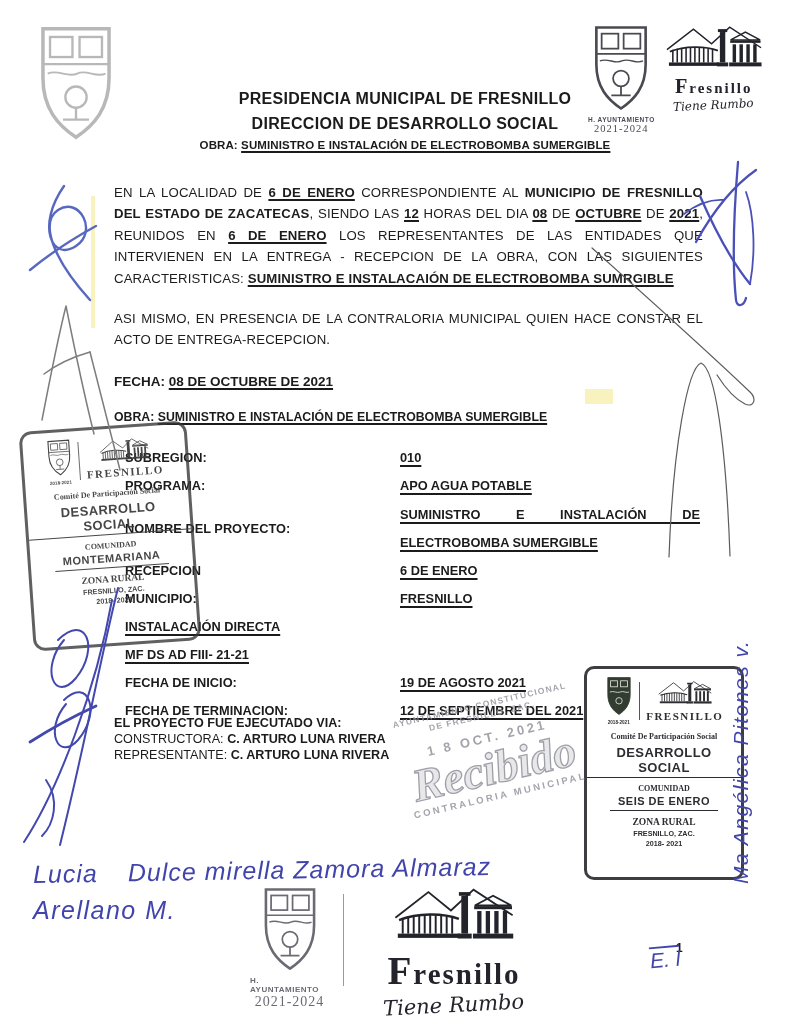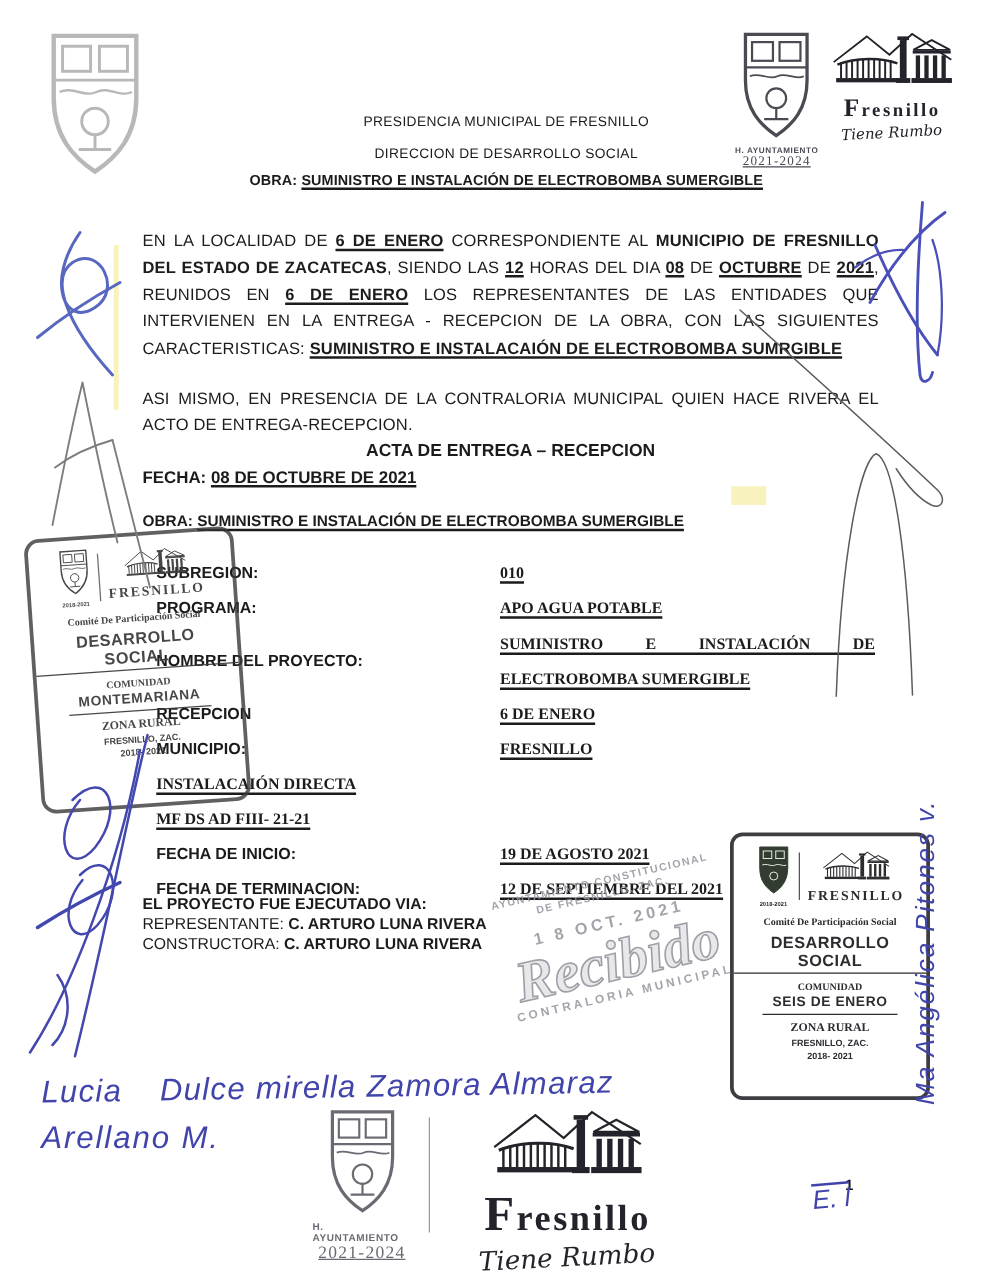--- a/index.html
+++ b/index.html
@@ -4,36 +4,36 @@
 <style>
   html,body{margin:0;padding:0;background:#e8e8e8;}
   #page{position:relative;width:789px;height:1024px;background:#ffffff;overflow:hidden;
         font-family:"Liberation Sans",sans-serif;color:#1b1b1b;}
   .abs{position:absolute;}
   
   .b{font-weight:700;}
   .u{text-decoration:underline;text-decoration-thickness:1.5px;text-underline-offset:2px;}
   
   #doc-title{left:168px;top:86px;width:474px;text-align:center;z-index:10;}
-  .title-main{font-size:11px;font-weight:400;letter-spacing:.3px;line-height:25px;}
+  .title-main{font-size:16px;font-weight:700;letter-spacing:.3px;line-height:25px;}
   .title-obra{font-size:11.5px;font-weight:700;margin-top:3px;letter-spacing:.1px;}
   
   .para{font-size:13.2px;line-height:21.4px;text-align:justify;color:#1c1c1c;z-index:10;letter-spacing:.15px;}
   #para1{left:114px;top:182px;width:589px;}
   #para2{left:114px;top:308px;width:589px;}
   #acta-title{left:114px;top:352px;width:589px;text-align:center;font-weight:700;font-size:14px;z-index:10;}
   #fecha-line{left:114px;top:374px;width:589px;font-weight:700;font-size:13.5px;z-index:10;}
   #obra-line{left:114px;top:410px;width:589px;font-weight:700;font-size:12.3px;z-index:10;}
   
   #details{left:125px;top:444px;width:577px;z-index:10;}
   .drow{display:flex;align-items:flex-start;min-height:28px;}
   .drow.tall{align-items:center;min-height:57px;}
   .dlabel{width:275px;font-weight:700;font-size:12.8px;line-height:28px;flex:none;}
   .dvalue{width:300px;font-weight:700;font-size:12.8px;line-height:28px;
-          text-decoration:underline;text-decoration-thickness:1.5px;text-underline-offset:3px;font-family:Liberation Serif, serif;}
+          text-decoration:underline;text-decoration-thickness:1.5px;text-underline-offset:3px;}
   .drow.tall .dvalue{text-align:justify;}
   #executed{left:114px;top:716px;width:420px;font-size:12.6px;line-height:15.8px;z-index:10;}
   
   .stamp{border-radius:12px;display:flex;flex-direction:column;align-items:center;
          text-align:center;z-index:20;background:transparent;}
   #stamp-left{left:26px;top:426px;width:162px;height:214px;border:3px solid rgba(58,58,58,.85);
               transform:rotate(-4deg);color:#3d3d3d;opacity:.95;}
   #stamp-right{left:584px;top:666px;width:154px;height:208px;border:3.5px solid rgba(40,40,45,.9);
                border-radius:10px;color:#2c2c31;}
   .stamp-logo-row{display:flex;align-items:center;justify-content:center;gap:6px;margin-top:7px;}
@@ -65,21 +65,21 @@
   #hand-line2{left:33px;top:896px;font-size:25px;letter-spacing:1.5px;}
   #hand-margin{left:729px;top:884px;width:345px;font-size:21px;letter-spacing:1.5px;
                transform:rotate(-90deg);transform-origin:0 0;}
   #hand-corner{left:650px;top:948px;font-size:21px;transform:rotate(-5deg);text-decoration:overline;}
   #page-number{left:676px;top:941px;font-size:12px;font-weight:700;z-index:10;}
   
   #seal-top-left{left:28px;top:24px;color:#8a8a8a;opacity:.6;z-index:5;}
   #logos-top-right{left:588px;top:24px;width:180px;z-index:5;color:#3c3c46;}
   .ayto-caption{text-align:center;color:#4a4a55;}
   .ayto-line1{font-size:6.5px;font-weight:700;letter-spacing:.5px;}
-  .ayto-line2{font-family:"Liberation Serif",serif;font-size:10.5px;letter-spacing:1px;text-decoration:underline;}
+  .ayto-line2{font-family:"Liberation Serif",serif;font-size:10.5px;letter-spacing:1px;}
   .fresnillo-block{display:flex;flex-direction:column;align-items:center;color:#23232b;}
   .fresnillo-name{font-family:"Liberation Serif",serif;font-weight:700;letter-spacing:2px;}
   .fresnillo-name::first-letter{font-size:1.35em;}
   .fresnillo-tag{font-family:"DejaVu Serif",serif;font-style:italic;transform:rotate(-3deg);}
   #footer-logos{left:250px;top:886px;width:300px;display:flex;align-items:flex-start;gap:14px;z-index:10;}
   #footer-seal{display:flex;flex-direction:column;align-items:center;color:#5a5a64;opacity:.9;}
   .footer-divider{width:1px;height:92px;background:#9a9aa2;margin-top:8px;}
   
   .artifact{background:rgba(240,228,110,.45);z-index:4;}
   #sig-overlay{left:0;top:0;width:789px;height:1024px;pointer-events:none;z-index:50;}
@@ -169,23 +169,22 @@
   </div>
 
   <div class="abs" id="doc-title">
     <div class="title-main">PRESIDENCIA MUNICIPAL DE FRESNILLO</div>
     <div class="title-main">DIRECCION DE DESARROLLO SOCIAL</div>
     <div class="title-obra"><span>OBRA: </span><span class="u">SUMINISTRO E INSTALACIÓN DE ELECTROBOMBA SUMERGIBLE</span></div>
   </div>
 
   <div class="abs para" id="para1"><span>EN LA LOCALIDAD DE </span><span class="b u">6 DE ENERO</span><span> CORRESPONDIENTE AL </span><span class="b">MUNICIPIO DE FRESNILLO DEL ESTADO DE ZACATECAS</span><span>, SIENDO LAS </span><span class="b u">12</span><span> HORAS DEL DIA </span><span class="b u">08</span><span> DE </span><span class="b u">OCTUBRE</span><span> DE </span><span class="b u">2021</span><span>, REUNIDOS EN </span><span class="b u">6 DE ENERO</span><span> LOS REPRESENTANTES DE LAS ENTIDADES QUE INTERVIENEN EN LA ENTREGA - RECEPCION DE LA OBRA, CON LAS SIGUIENTES CARACTERISTICAS: </span><span class="b u">SUMINISTRO E INSTALACAIÓN DE ELECTROBOMBA SUMRGIBLE</span></div>
 
-  <div class="abs para" id="para2">ASI MISMO, EN PRESENCIA DE LA CONTRALORIA MUNICIPAL QUIEN HACE RIVERA EL ACTO DE ENTREGA-RECEPCION.</div>
-
-  <div class="abs" id="acta-title">ACTA DE ENTREGA – RECEPCION</div>
+  <div class="abs para" id="para2">ASI MISMO, EN PRESENCIA DE LA CONTRALORIA MUNICIPAL QUIEN HACE CONSTAR EL ACTO DE ENTREGA-RECEPCION.</div>
+
 
   <div class="abs" id="fecha-line"><span>FECHA: </span><span class="u">08 DE OCTUBRE DE 2021</span></div>
 
   <div class="abs" id="obra-line"><span>OBRA: </span><span class="u">SUMINISTRO E INSTALACIÓN DE ELECTROBOMBA SUMERGIBLE</span></div>
 
   <div class="abs" id="details">
     <div class="drow">
       <div class="dlabel">SUBREGION:</div>
       <div class="dvalue">010</div>
     </div>
@@ -216,22 +215,22 @@
       <div class="dvalue">19 DE AGOSTO 2021</div>
     </div>
     <div class="drow">
       <div class="dlabel">FECHA DE TERMINACION:</div>
       <div class="dvalue">12 DE SEPTIEMBRE DEL 2021</div>
     </div>
   </div>
 
   <div class="abs" id="executed">
     <div class="b">EL PROYECTO FUE EJECUTADO VIA:</div>
+    <div><span>CONSTRUCTORA: </span><span class="b">C. ARTURO LUNA RIVERA</span></div>
     <div><span>REPRESENTANTE: </span><span class="b">C. ARTURO LUNA RIVERA</span></div>
-    <div><span>CONSTRUCTORA: </span><span class="b">C. ARTURO LUNA RIVERA</span></div>
   </div>
 
   <div class="abs stamp" id="stamp-left">
     <div class="stamp-logo-row">
       <div style="display:flex;flex-direction:column;align-items:center;">
         <span>
           <svg width="26" height="37">
               <use href="#sym-shield"></use>
             </svg>
         </span>

